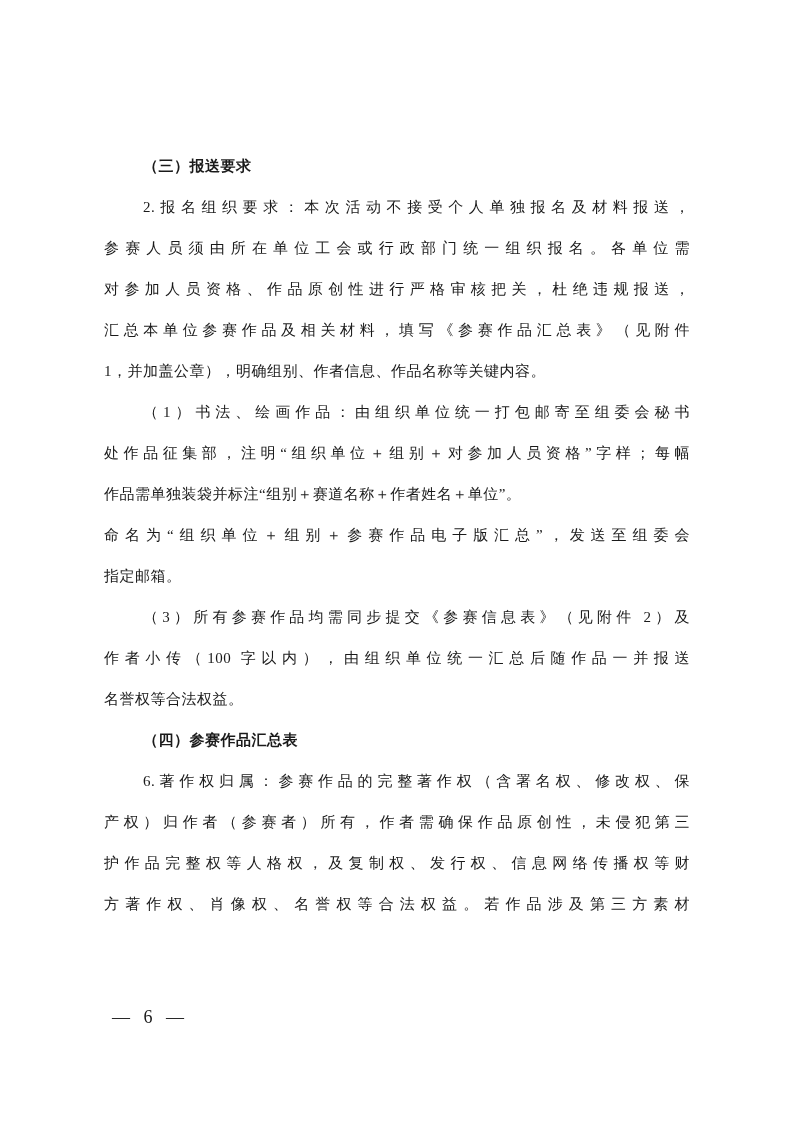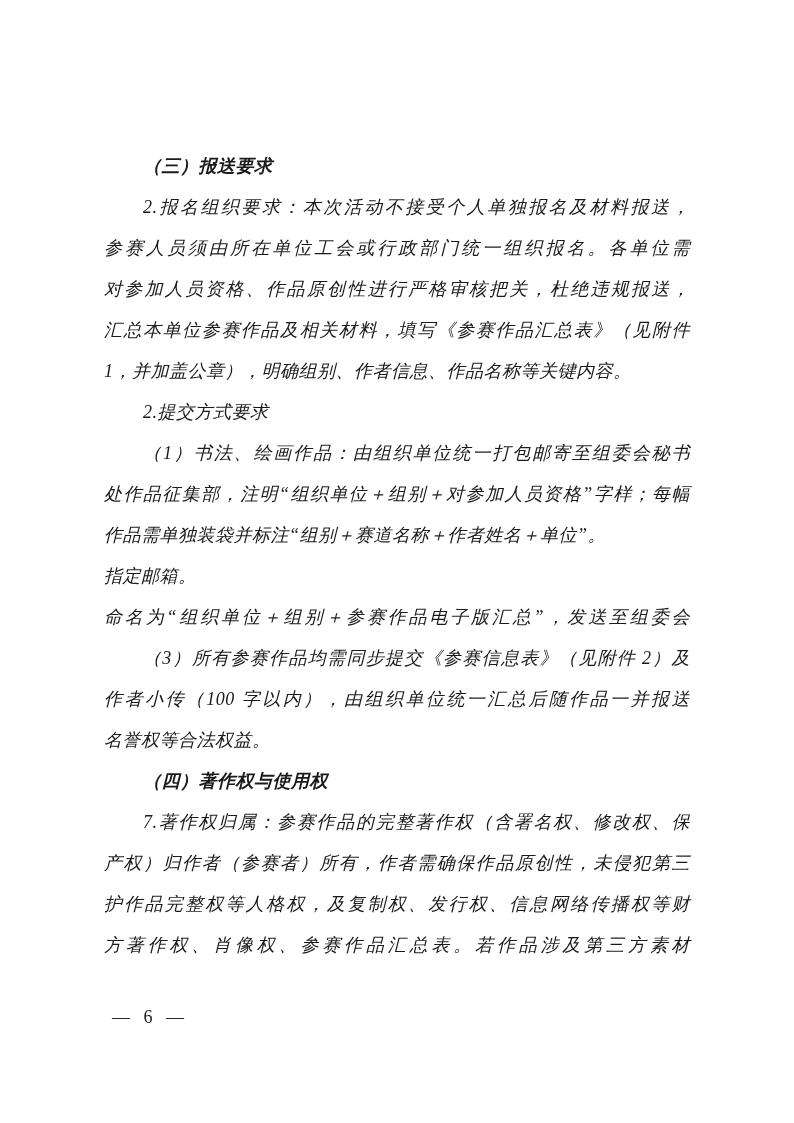--- a/index.html
+++ b/index.html
@@ -16,26 +16,25 @@
   }
   .doc-body {
     position: absolute;
     left: 104px;
     top: 146px;
     width: 586px;
   }
   .line {
     height: 41px;
     line-height: 41px;
-    font-size: 18px;
+    font-size: 15px;
     text-align: justify;
     letter-spacing: 0.5px;
     white-space: normal;
     overflow: visible;
-    font-style: italic;
   }
   .line.spread { text-align-last: justify; }
   .line.indent { padding-left: 39px; }
   .line.bold { font-weight: 700; }
   .footer {
     position: absolute;
     left: 112px;
     top: 1003px;
     height: 28px;
     line-height: 28px;
@@ -48,29 +47,28 @@
 <body>
 
 <div class="page">
   <div class="doc-body">
       <div class="line bold indent">（三）报送要求</div>
       <div class="line spread indent">2.报名组织要求：本次活动不接受个人单独报名及材料报送，</div>
       <div class="line spread">参赛人员须由所在单位工会或行政部门统一组织报名。各单位需</div>
       <div class="line spread">对参加人员资格、作品原创性进行严格审核把关，杜绝违规报送，</div>
       <div class="line spread">汇总本单位参赛作品及相关材料，填写《参赛作品汇总表》（见附件</div>
       <div class="line">1，并加盖公章），明确组别、作者信息、作品名称等关键内容。</div>
-      <div class="line indent">2.提交方式要求</div>
       <div class="line spread indent">（1）书法、绘画作品：由组织单位统一打包邮寄至组委会秘书</div>
       <div class="line spread">处作品征集部，注明“组织单位＋组别＋对参加人员资格”字样；每幅</div>
       <div class="line">作品需单独装袋并标注“组别＋赛道名称＋作者姓名＋单位”。</div>
+      <div class="line spread">命名为“组织单位＋组别＋参赛作品电子版汇总”，发送至组委会</div>
       <div class="line">指定邮箱。</div>
-      <div class="line spread">命名为“组织单位＋组别＋参赛作品电子版汇总”，发送至组委会</div>
       <div class="line spread indent">（3）所有参赛作品均需同步提交《参赛信息表》（见附件 2）及</div>
       <div class="line spread">作者小传（100 字以内），由组织单位统一汇总后随作品一并报送</div>
       <div class="line">名誉权等合法权益。</div>
-      <div class="line bold indent">（四）著作权与使用权</div>
-      <div class="line spread indent">7.著作权归属：参赛作品的完整著作权（含署名权、修改权、保</div>
+      <div class="line bold indent">（四）参赛作品汇总表</div>
+      <div class="line spread indent">6.著作权归属：参赛作品的完整著作权（含署名权、修改权、保</div>
       <div class="line spread">产权）归作者（参赛者）所有，作者需确保作品原创性，未侵犯第三</div>
       <div class="line spread">护作品完整权等人格权，及复制权、发行权、信息网络传播权等财</div>
-      <div class="line spread">方著作权、肖像权、参赛作品汇总表。若作品涉及第三方素材</div>
+      <div class="line spread">方著作权、肖像权、名誉权等合法权益。若作品涉及第三方素材</div>
     </div>
   <div class="footer">— 6 —</div>
 </div>
 
 </body></html>

